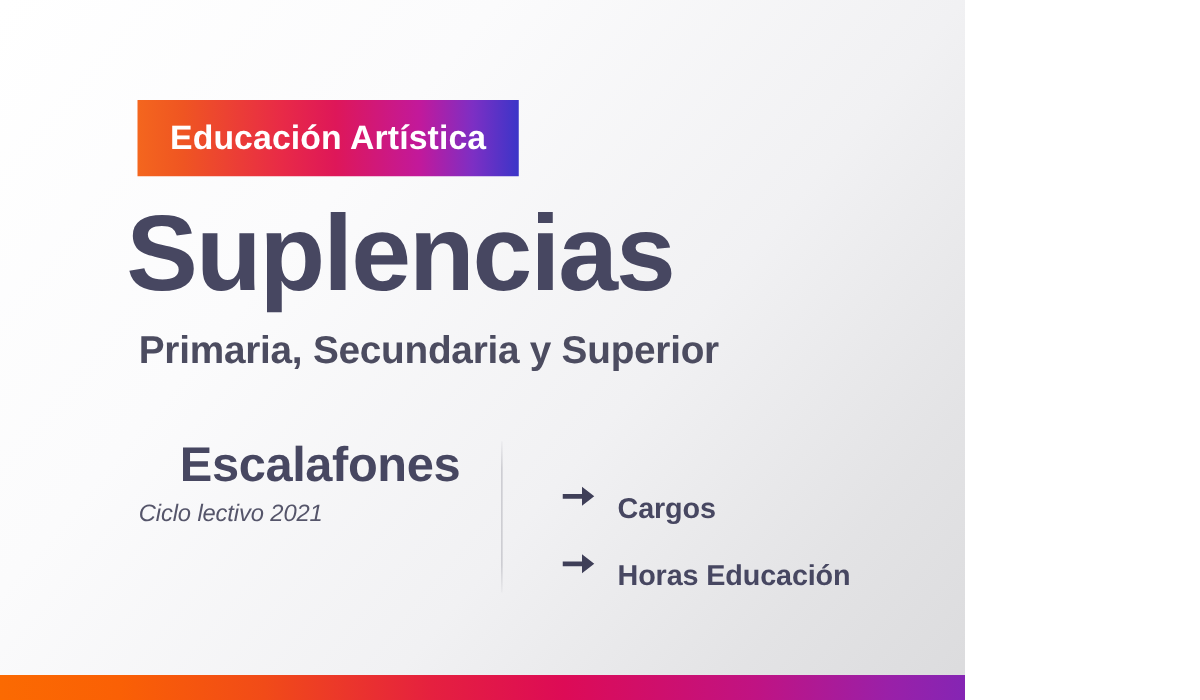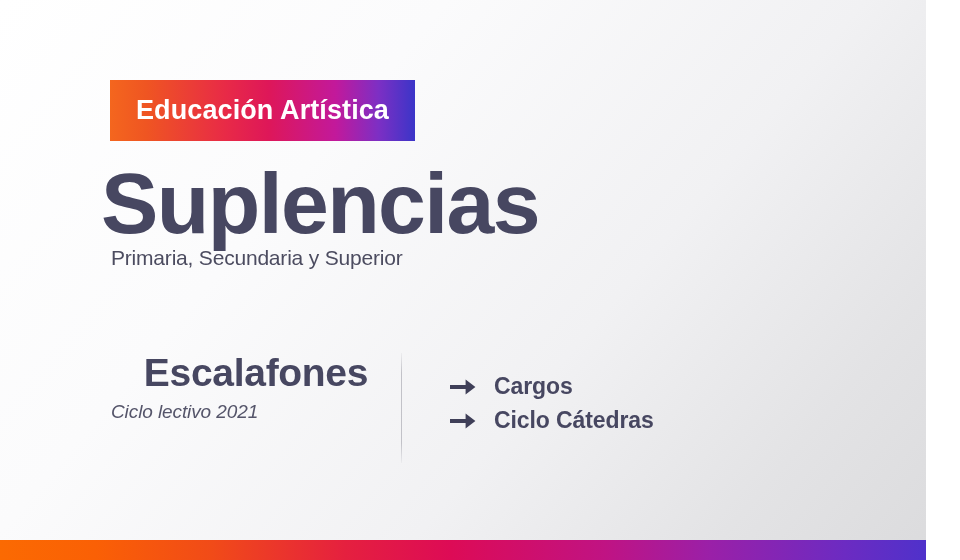--- a/index.html
+++ b/index.html
@@ -11,21 +11,21 @@
     overflow: hidden;
   }
 
   body {
     font-family: "Liberation Sans", sans-serif;
     background: #ffffff;
   }
 
   .slide {
     position: relative;
-    width: 926px;
+    width: 772px;
     height: 560px;
     background: linear-gradient(130deg,
         #ffffff 0%,
         #fbfbfc 32%,
         #f1f1f3 62%,
         #e3e3e5 84%,
         #dbdbdd 100%);
     overflow: hidden;
   }
 
@@ -66,23 +66,23 @@
     font-size: 86px;
     font-weight: bold;
     color: #474761;
     letter-spacing: -1.6px;
     line-height: 1;
   }
 
   .subtitle {
     position: absolute;
     left: 111px;
-    top: 246px;
-    font-size: 21px;
-    font-weight: normal;
+    top: 262px;
+    font-size: 31px;
+    font-weight: bold;
     color: #4c4c60;
     letter-spacing: -0.2px;
   }
 
   
   .lower {
     position: absolute;
     left: 111px;
     top: 353px;
     width: 760px;
@@ -148,20 +148,21 @@
   }
 
   .arrow-icon svg { display: block; }
 
   .arrow-label {
     font-size: 23px;
     font-weight: bold;
     color: #474761;
     letter-spacing: -0.1px;
     margin-left: 14px;
+    margin-top: 20px;
   }
 
   
   .bottom-bar {
     position: absolute;
     left: 0;
     bottom: 0;
     width: 960px;
     height: 20px;
     background: linear-gradient(90deg,
@@ -210,21 +211,21 @@
         </span>
         <span class="arrow-label">Cargos</span>
       </div>
 
       <div class="arrow-item">
         <span class="arrow-icon">
           <svg width="26" height="20" viewBox="0 0 26 20" aria-hidden="true">
             <path d="M0 8.1 H15.6 V2.4 L25.4 10 L15.6 17.6 V11.9 H0 Z" fill="currentColor"></path>
           </svg>
         </span>
-        <span class="arrow-label">Ciclo Cátedras</span>
+        <span class="arrow-label">Horas Educación</span>
       </div>
 
     </div>
   </div>
 
   <div class="bottom-bar"></div>
 
 </div>
 
 </body></html>

